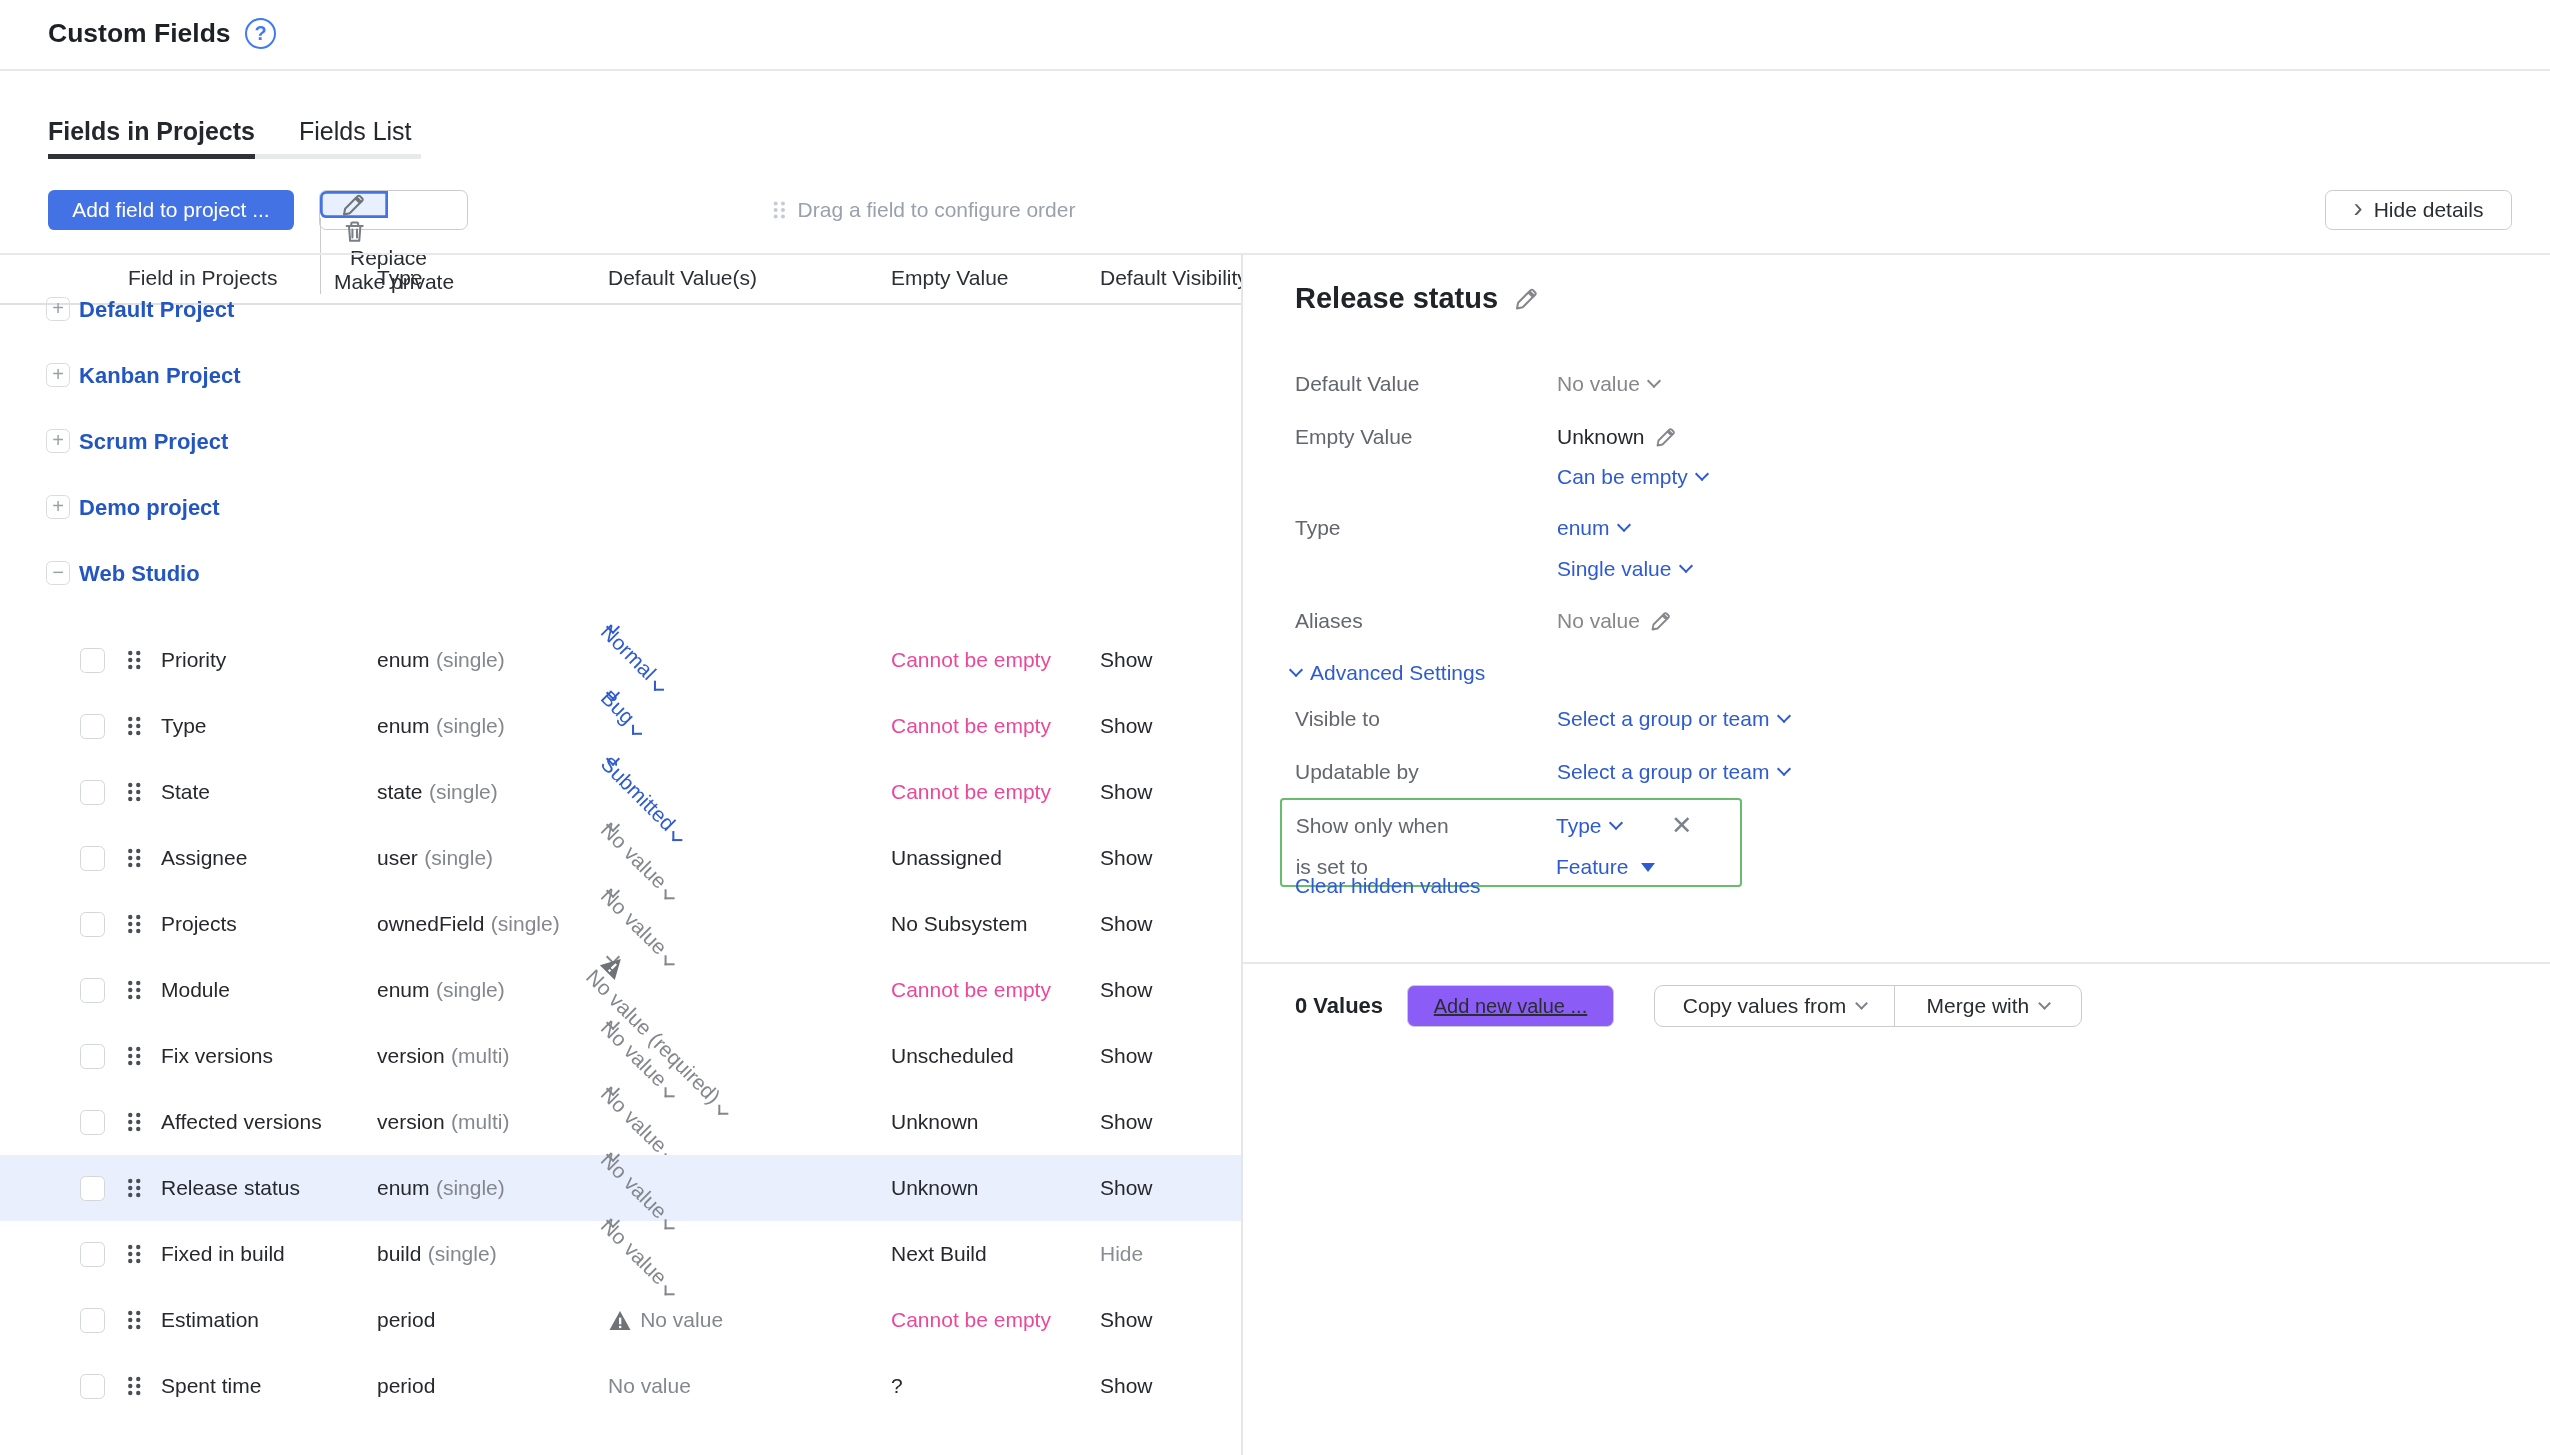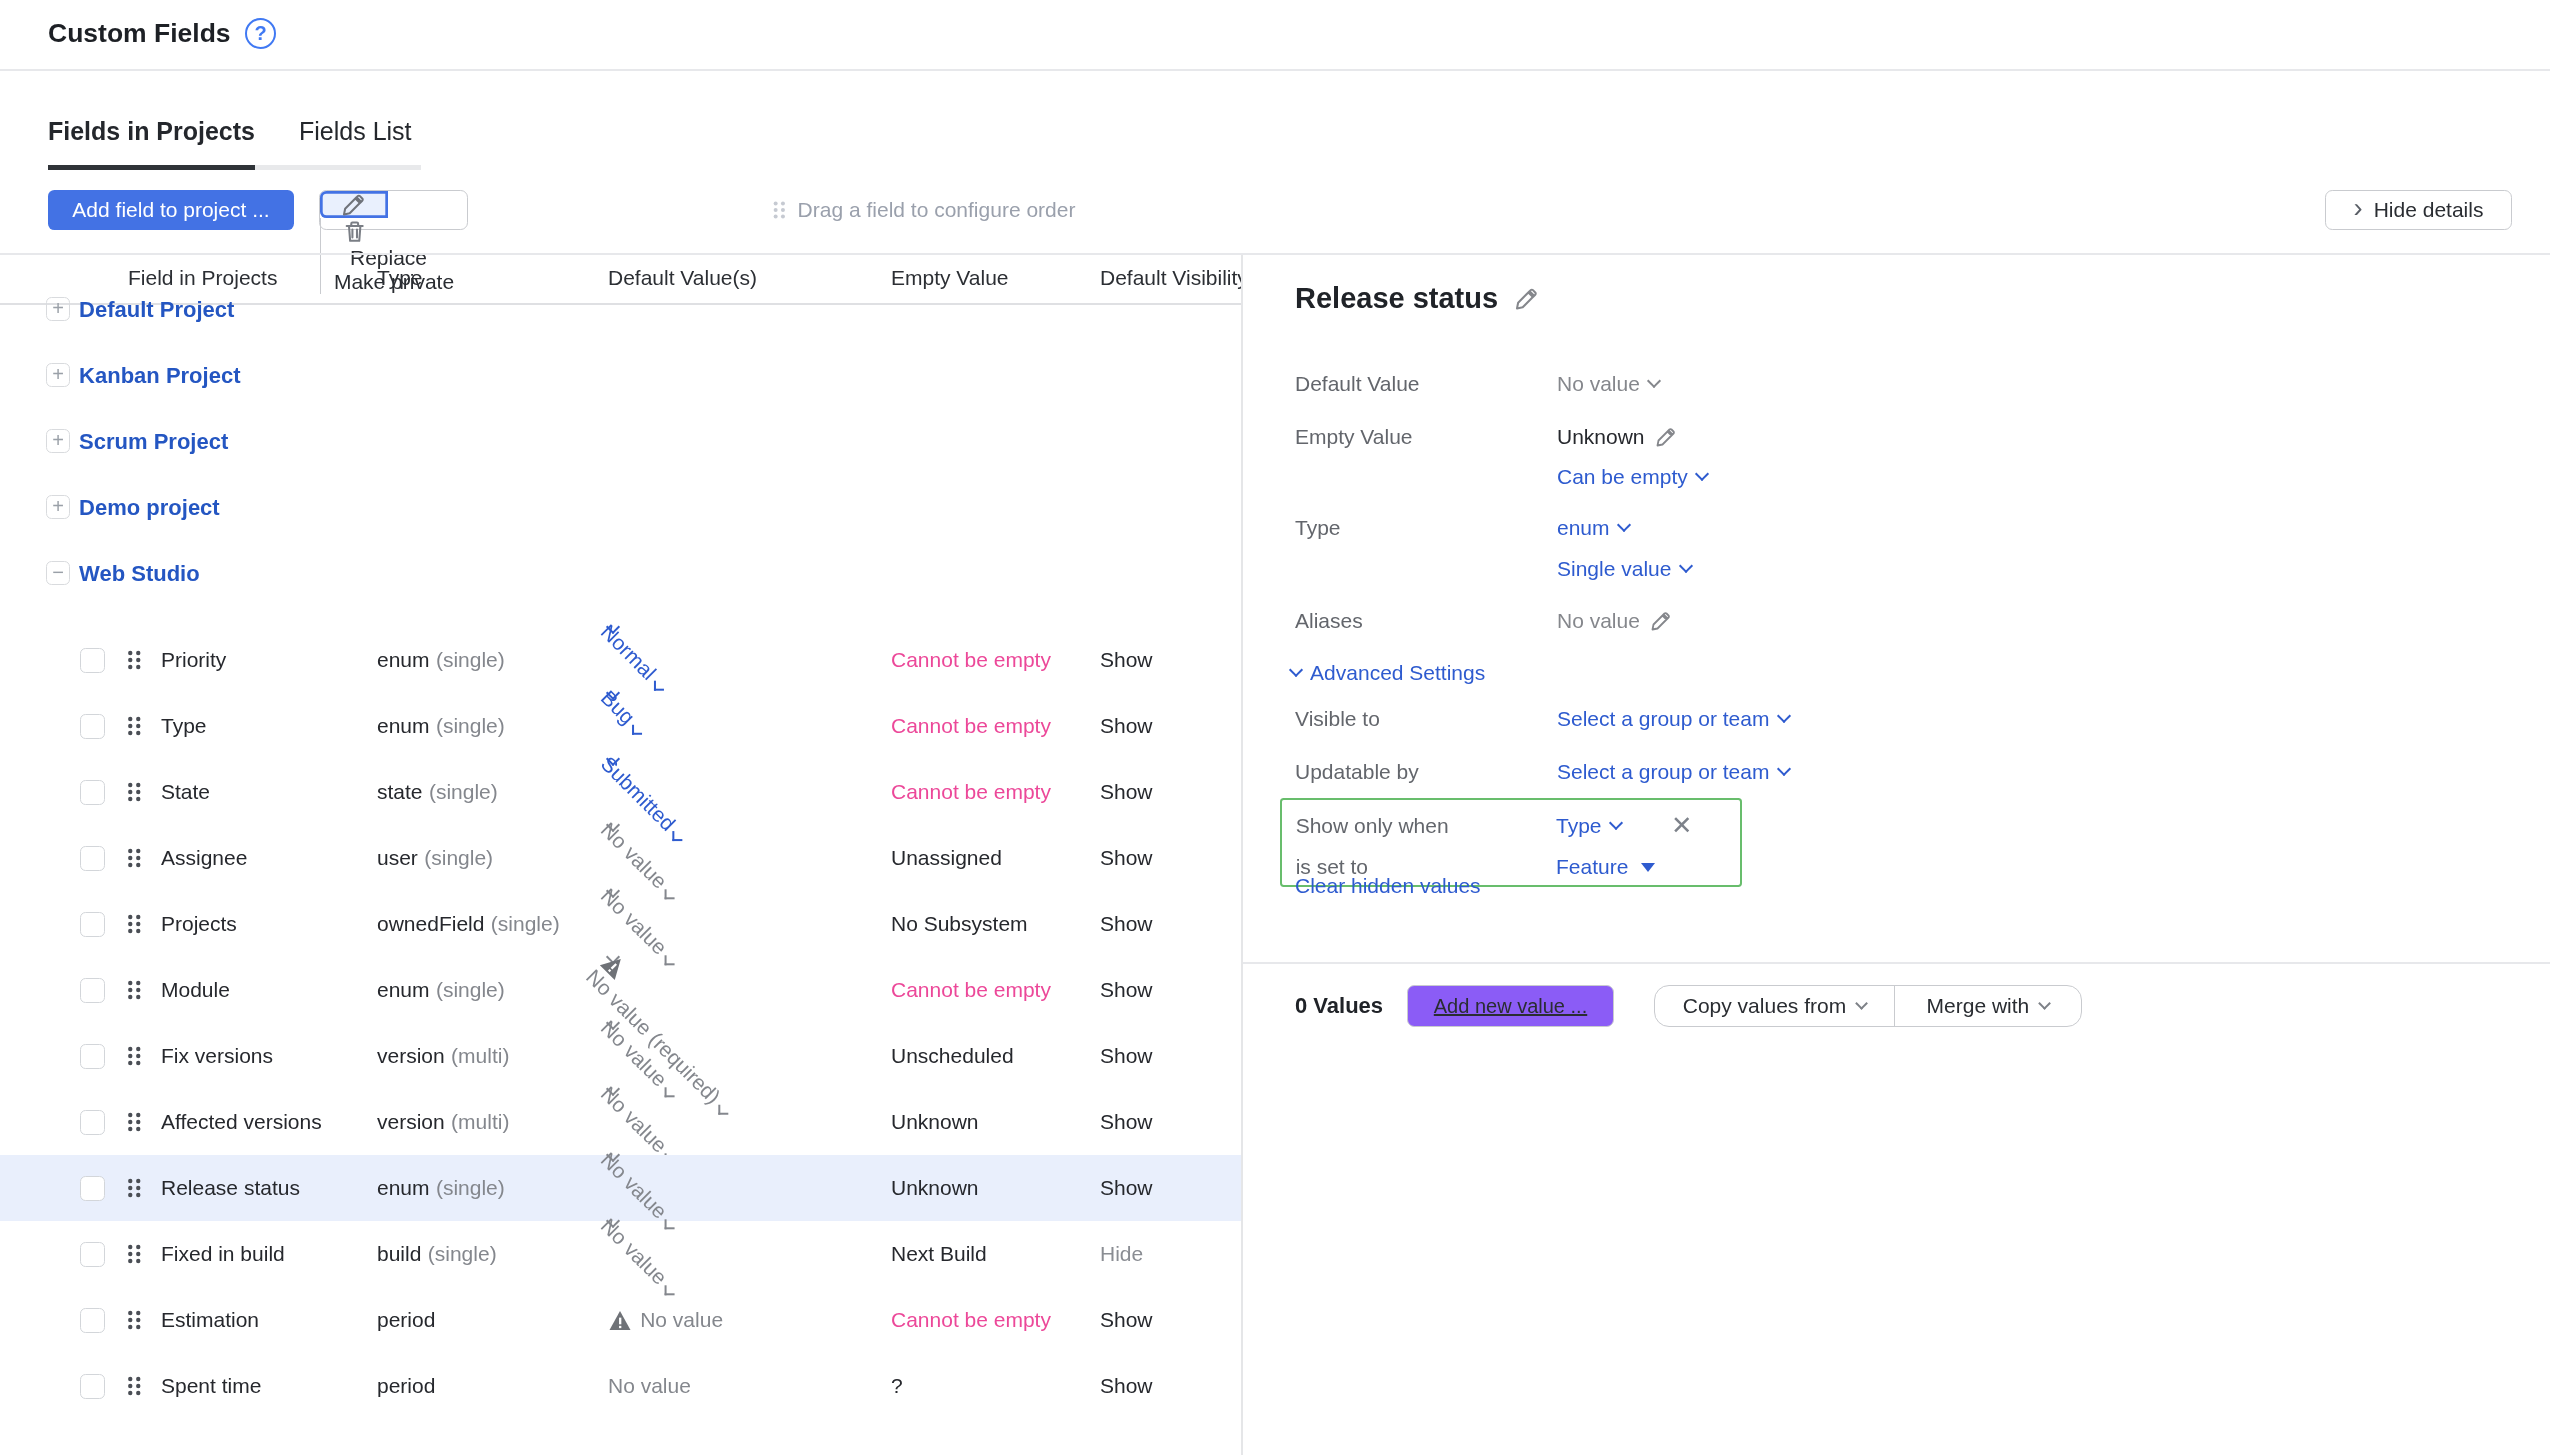--- a/index.html
+++ b/index.html
@@ -9,21 +9,21 @@
     font-family:"Liberation Sans",sans-serif;
   }
   .hr{position:absolute;height:1.8px;background:#e7e8eb;}
   
   .page-title{position:absolute;left:48px;top:18.3px;font-size:26.5px;font-weight:700;color:#1d2025;
     display:flex;align-items:center;gap:14.6px;}
   .help{width:31px;height:31px;border:2.7px solid #4079f3;border-radius:50%;color:#4079f3;
     font-size:20px;font-weight:700;display:flex;align-items:center;justify-content:center;box-sizing:border-box;}
   
   .tabs{position:absolute;left:48px;top:117px;white-space:nowrap;}
-  .tab{display:inline-block;font-size:25px;color:#24272c;padding-bottom:19px;border-bottom:5.5px solid transparent;}
+  .tab{display:inline-block;font-size:25px;color:#24272c;padding-bottom:8px;border-bottom:5.5px solid transparent;}
   .tab.active{font-weight:700;border-bottom-color:#2f3338;}
   .tab.inactive{border-bottom-color:#e8e9eb;padding-left:44px;padding-right:9.1px;}
   
   .btn-add{position:absolute;left:48px;top:190px;width:246px;height:40px;background:#4372e4;color:#fff;
     border-radius:6.4px;font-size:21px;display:flex;align-items:center;justify-content:center;cursor:pointer;}
   .btn-group{position:absolute;left:319px;top:190px;height:40px;display:flex;border:1.8px solid #c9cbcf;
     border-radius:7.3px;box-sizing:border-box;background:#fff;flex-direction:column;}
   .seg{display:flex;align-items:center;justify-content:center;font-size:21px;color:#2a2d32;cursor:pointer;}
   .seg + .seg{border-left:1.8px solid #c9cbcf;}
   .seg.icon-seg{width:68px;}
@@ -91,21 +91,21 @@
   .tri{width:0;height:0;border-left:7.3px solid transparent;border-right:7.3px solid transparent;
     border-top:9.1px solid #2e5bcf;display:inline-block;margin-left:3.7px;margin-top:1.8px;}
   .chev-dn{width:10px;height:10px;border-right:2.7px solid #2e5bcf;border-bottom:2.7px solid #2e5bcf;
     transform:rotate(45deg);display:inline-block;margin-top:-5.5px;box-sizing:border-box;}
   .panel-hr{position:absolute;left:0;right:0;top:707px;height:1.8px;background:#e7e8eb;}
   .values-count{position:absolute;left:52px;top:730px;height:42px;line-height:42px;font-size:22px;font-weight:700;color:#202328;}
   .btn2{position:absolute;top:730px;height:42px;border:1.8px solid #c9cbcf;border-radius:7.3px;box-sizing:border-box;
     display:flex;align-items:center;justify-content:center;gap:11px;font-size:20px;color:#2a2d32;background:#8b5cf6;cursor:pointer;text-decoration:underline;}
   .btn-addval{left:164px;width:207px;}
   .btngrp2{position:absolute;left:411px;top:730px;height:42px;display:flex;border:1.8px solid #c9cbcf;
-    border-radius:15px;box-sizing:border-box;background:#fff;}
+    border-radius:9px;box-sizing:border-box;background:#fff;}
   .btngrp2 .seg2{display:flex;align-items:center;justify-content:center;gap:11px;font-size:21px;color:#2a2d32;cursor:pointer;}
   .btngrp2 .seg2 + .seg2{border-left:1.8px solid #c9cbcf;}
   .w-copy{width:239px;}
   .w-merge{width:186px;}
   svg{display:block;}
 </style>
 </head>
 <body>
 
 <div class="page-title">

